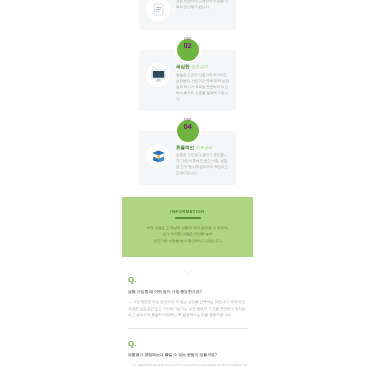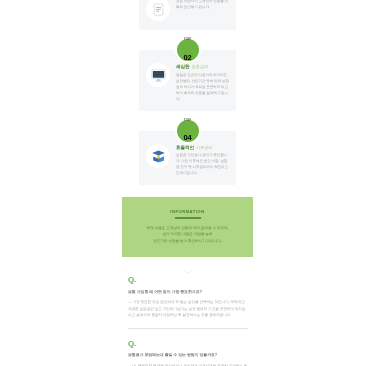--- a/index.html
+++ b/index.html
@@ -43,25 +43,25 @@
   }
   .badge {
     position: absolute;
     left: 50%;
     top: -11px;
     transform: translateX(-50%);
     width: 22px;
     height: 22px;
     border-radius: 50%;
     background: #6cb33f;
-    color: #000000;
+    color: #701a75;
     display: flex;
     flex-direction: column;
     align-items: center;
-    justify-content: space-between;
+    justify-content: flex-start;
     line-height: 1;
     box-shadow: 0 0 0 2px #ffffff;
     z-index: 3;
   }
   .badge-step {
     font-size: 2.6px;
     letter-spacing: .2px;
     opacity: .85;
     margin-bottom: .5px;
   }

